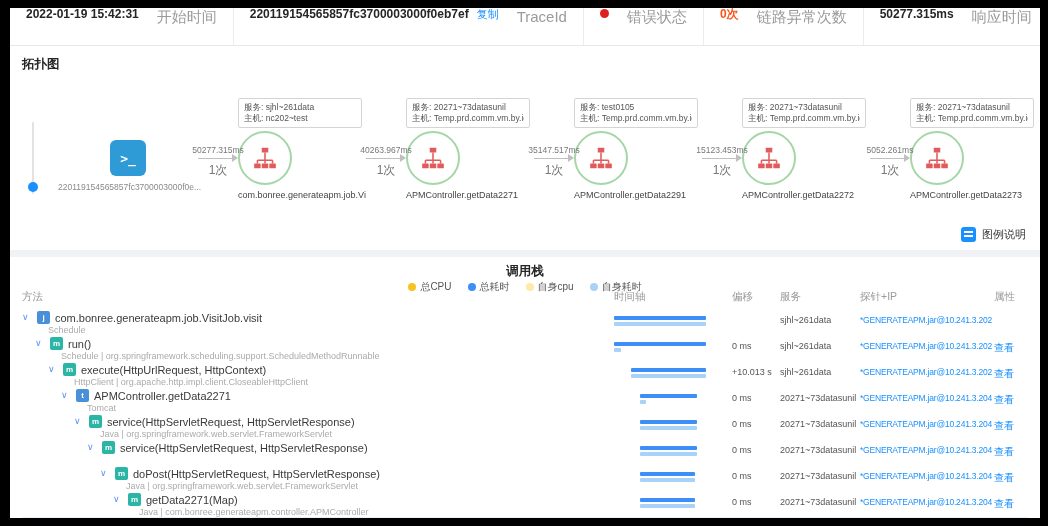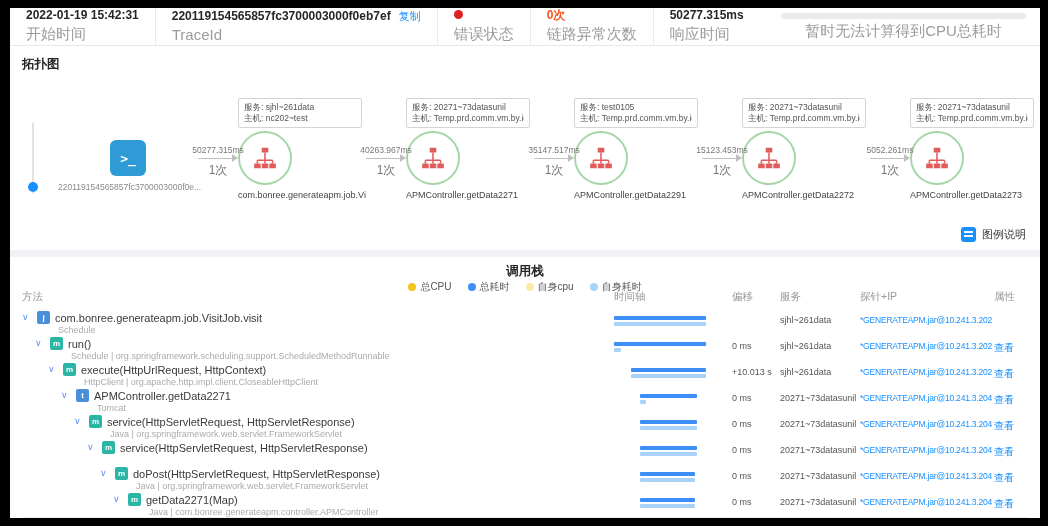--- a/index.html
+++ b/index.html
@@ -2,21 +2,21 @@
 <html><head>
 <meta charset="utf-8">
 <style>
   * { box-sizing: border-box; margin: 0; padding: 0; }
   html,body { width:1048px; height:526px; }
   body { background:#000; font-family:"Liberation Sans", sans-serif; position:relative; overflow:hidden; }
   .frame { position:absolute; left:10px; top:8px; width:1030px; height:510px; background:#fff; overflow:hidden; }
 
   
   .topbar { display:flex; align-items:center; height:38px; padding:0 12px; border-bottom:1px solid #e8e8e8; }
-  .h-item { display:flex; flex-direction:column; justify-content:center; gap:3px; padding:0 16px; height:100%; }
+  .h-item { display:flex; flex-direction:row; justify-content:center; gap:18px; padding:0 16px; height:100%; }
   .h-item.first { padding-left:4px; }
   .bl { border-left:1px solid #ececec; }
   .h-value { font-size:12px; font-weight:bold; color:#262626; line-height:1.1; white-space:nowrap; }
   .h-label { font-size:15px; color:#9b9b9b; white-space:nowrap; }
   .link { color:#1890ff; cursor:pointer; text-decoration:none; }
   .copy-link { font-size:11px; margin-left:8px; font-weight:normal;margin-top:40px; }
   .status-dot { width:9px; height:9px; border-radius:50%; background:#e02020; display:inline-block; }
   .orange { color:#fa541c; }
   .cpu-item { margin-left:auto; align-items:center; padding-right:2px; }
   .progress { width:245px; height:6px; border-radius:3px; background:#ebebeb; }
@@ -75,21 +75,21 @@
   .c-attr { width:34px; flex:none; }
 
   .srow { display:flex; align-items:flex-start; height:26px; padding:2px 0; }
   .srow.selected { background:#e6f3fc; }
   .m-line1 { display:flex; align-items:center; gap:5px; height:13px; }
   .chev { font-size:9px; color:#5b8ff9; width:10px; line-height:1; cursor:pointer; flex:none; }
   .chev::before { content:"∨"; }
   .badge { width:13px; height:13px; border-radius:2px; color:#fff; font-size:8px; font-weight:bold;
            display:inline-flex; align-items:center; justify-content:center; flex:none; }
   .m-name { font-size:11px; color:#3a3a3a; white-space:nowrap; overflow:hidden; }
-  .m-sub { font-size:9px; color:#ababab; margin-left:36px; margin-top:1px; white-space:nowrap; overflow:hidden; }
+  .m-sub { font-size:9px; color:#ababab; margin-left:26px; margin-top:1px; white-space:nowrap; overflow:hidden; }
 
   .srow .c-timeline { position:relative; height:22px; }
   .tl-bar { position:absolute; height:4px; border-radius:1px; }
   .tb1 { top:5px; background:#3e8ef7; }
   .tb2 { top:11px; background:#a9d2f8; }
 
   .srow .c-offset, .srow .c-service { font-size:9px; color:#555; padding-top:4px; white-space:nowrap; overflow:hidden; }
   .srow .c-probe { font-size:8.5px; letter-spacing:-0.2px; padding-top:4px; white-space:nowrap; overflow:hidden; cursor:pointer; }
   .srow .c-attr { font-size:10px; padding-top:4px; cursor:pointer; }
 </style>

